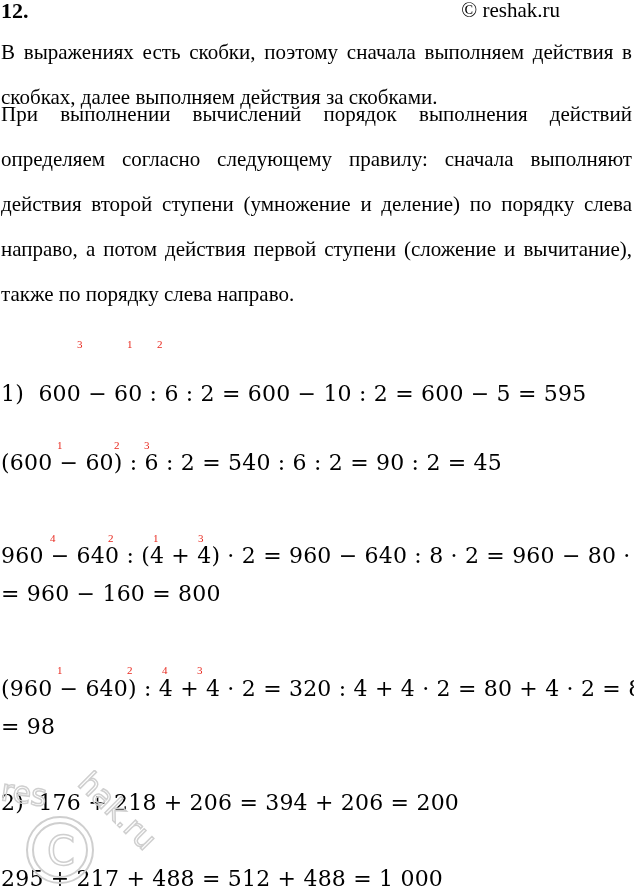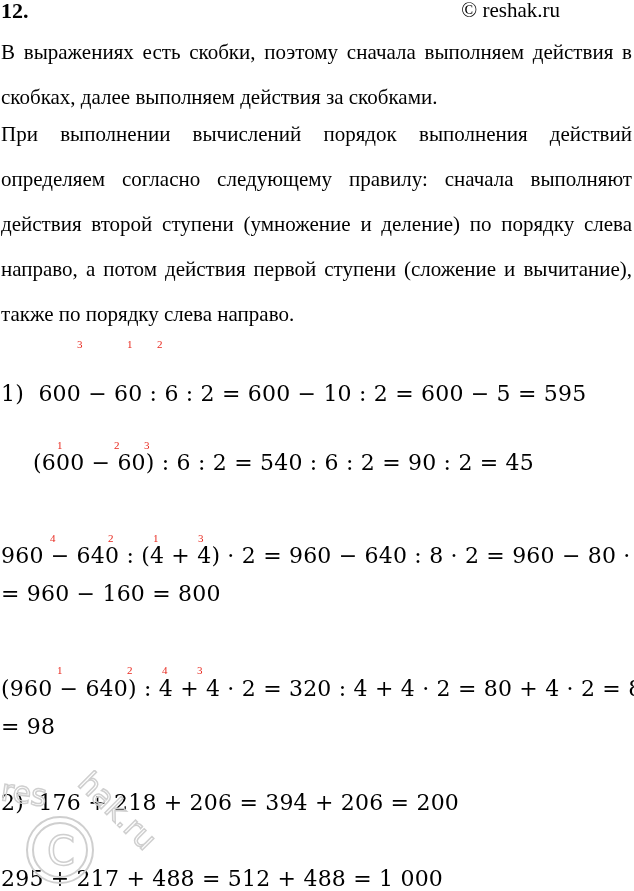--- a/index.html
+++ b/index.html
@@ -8,21 +8,21 @@
     font-family: "Liberation Serif", serif; color: #000;
   }
   .header { position: absolute; top: 0; left: 0; width: 562px; height: 32px; }
   .task-num { position: absolute; left: 1px; top: -2px; font-weight: bold; font-size: 22px; }
   .credit { position: absolute; right: 2px; top: -2px; font-size: 21px; }
   .para {
     position: absolute; left: 1px; width: 631px; font-size: 21px; line-height: 45px;
     text-align: justify; text-align-last: left; margin: 0;
   }
   .p1 { top: 30px; }
-  .p2 { top: 112px; }
+  .p2 { top: 92px; }
   .line { position: absolute; left: 1px; font-size: 22px; white-space: nowrap; font-family: "DejaVu Serif", serif; letter-spacing: 0.2px; }
   .mk { position: absolute; color: #e8281e; font-size: 11px; font-family: "Liberation Serif", serif; }
   .watermark { position: absolute; left: 0; top: 770px; width: 180px; height: 121px; pointer-events: none; }
 </style>
 </head>
 <body>
 
 <div class="header">
   <span class="task-num">12.</span>
   <span class="credit">© reshak.ru</span>
@@ -38,21 +38,21 @@
   <div class="line" style="top:357px;margin-top:24px;">
     <span>1)</span>&nbsp;
     <span>600 − 60 : 6 : 2 = 600 − 10 : 2 = 600 − 5 = 595</span>
   </div>
 </div>
 
 <div>
   <span class="mk" style="left:57px;top:439px;">1</span>
   <span class="mk" style="left:114px;top:439px;">2</span>
   <span class="mk" style="left:144px;top:439px;">3</span>
-  <div class="line" style="top:450px;margin-left:32px;">(600 − 60) : 6 : 2 = 540 : 6 : 2 = 90 : 2 = 45</div>
+  <div class="line" style="top:450px;">(600 − 60) : 6 : 2 = 540 : 6 : 2 = 90 : 2 = 45</div>
 </div>
 
 <div>
   <span class="mk" style="left:50px;top:532px;">4</span>
   <span class="mk" style="left:108px;top:532px;">2</span>
   <span class="mk" style="left:153px;top:532px;">1</span>
   <span class="mk" style="left:198px;top:532px;">3</span>
   <div class="line" style="top:543px;">960 − 640 : (4 + 4) · 2 = 960 − 640 : 8 · 2 = 960 − 80 · 2 =</div>
   <div class="line" style="top:581px;text-align:center;">= 960 − 160 = 800</div>
 </div>

